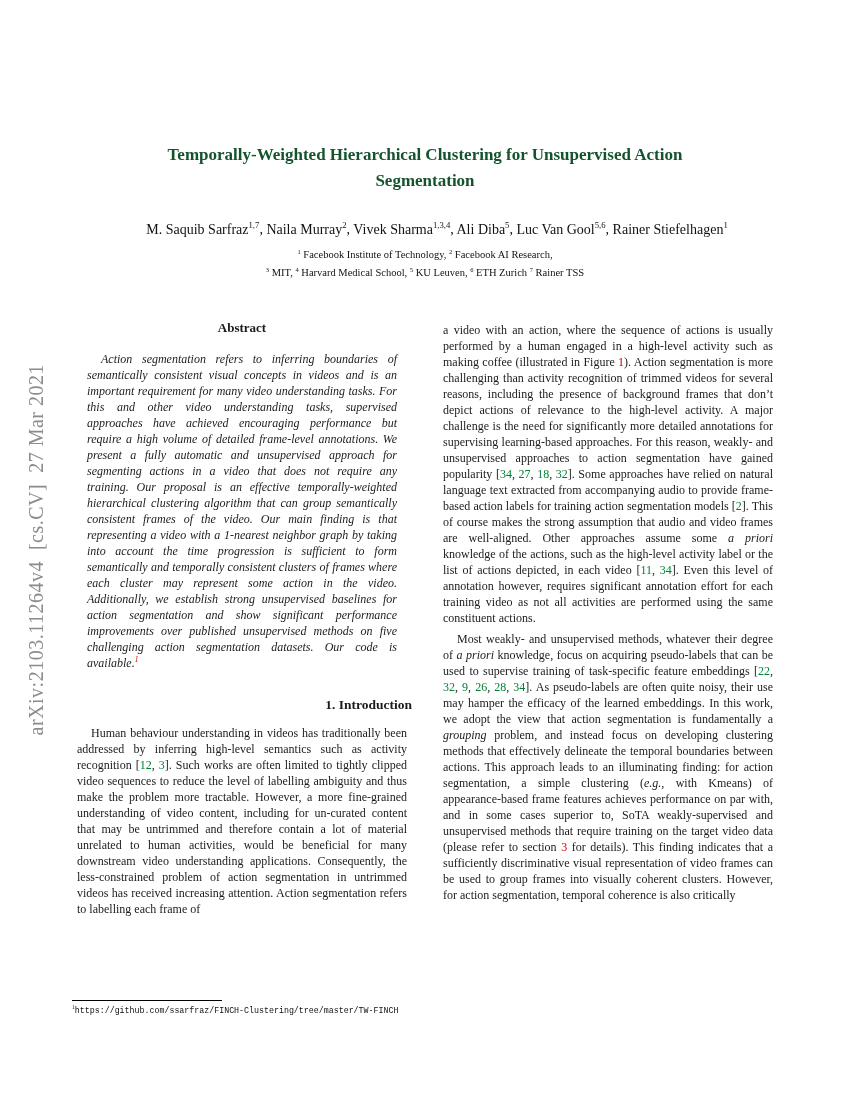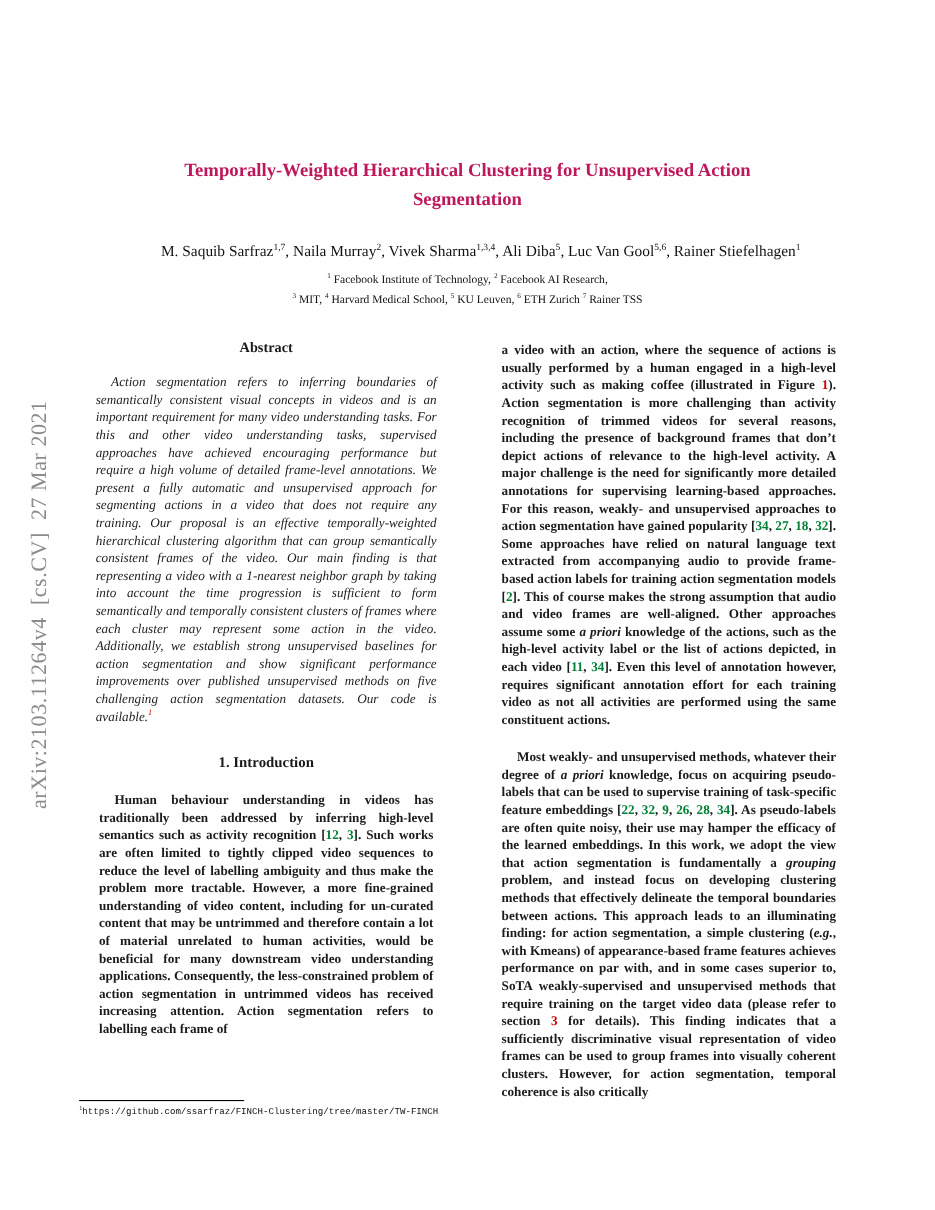--- a/index.html
+++ b/index.html
@@ -11,41 +11,41 @@
   .arxiv-strip{
     position:absolute;left:10px;top:0;width:52px;height:1100px;
     display:flex;align-items:center;justify-content:center;
   }
   .arxiv-strip span{
     writing-mode:vertical-rl;transform:rotate(180deg);white-space:pre;
     font-size:20px;color:var(--watermark,#8c8c8c);letter-spacing:0.5px;
   }
   .paper-title{
     position:absolute;top:142px;left:125px;width:600px;
-    text-align:center;font-size:17px;font-weight:bold;line-height:1.5;color:#be185d;
+    text-align:center;font-size:17px;font-weight:bold;line-height:1.5;color:#14532d;
   }
   .authors-line{
     position:absolute;top:222px;left:72px;width:730px;
     text-align:center;font-size:14px;color:#111;
   }
   .affil-line{
     position:absolute;left:60px;width:730px;text-align:center;font-size:10.5px;color:#111;
   }
   .affil-1{top:249px;}
   .affil-2{top:267px;}
   sup{font-size:62%;line-height:0;vertical-align:super;}
   .columns{
-    position:absolute;top:308px;left:72px;width:706px;
+    position:absolute;top:320px;left:72px;width:706px;
     display:flex;gap:26px;
   }
   .col{width:340px;font-size:12px;line-height:16px;text-align:justify;}
   .abstract-heading{text-align:center;font-weight:bold;font-size:13px;margin:0 0 10px 0;}
   .abstract-text{font-style:italic;margin:15px;text-indent:14px;}
-  .section-heading{font-size:13.5px;font-weight:bold;margin:26px 0 12px 0;text-align:center;}
-  p.body-par{margin:18px;text-indent:14px;font-weight:bold;}
+  .section-heading{font-size:13.5px;font-weight:bold;margin:26px 0 12px 0;text-align:right;}
+  p.body-par{margin:5px;text-indent:14px;}
   p.no-indent{text-indent:0;margin-top:2px;}
   .seg-i{font-style:italic;}
   .seg-cite{color:var(--cite,#008035);}
   .seg-ref{color:var(--ref,#cc0000);}
   .seg-supref{color:var(--ref,#cc0000);font-size:62%;line-height:0;vertical-align:super;}
   .footnote{
     position:absolute;left:72px;top:1000px;width:340px;
     font-size:9px;line-height:11px;text-align:left;color:#111;
   }
   .footnote-rule{width:150px;border-top:1px solid #000;margin:0 0 4px 0;height:0;}

